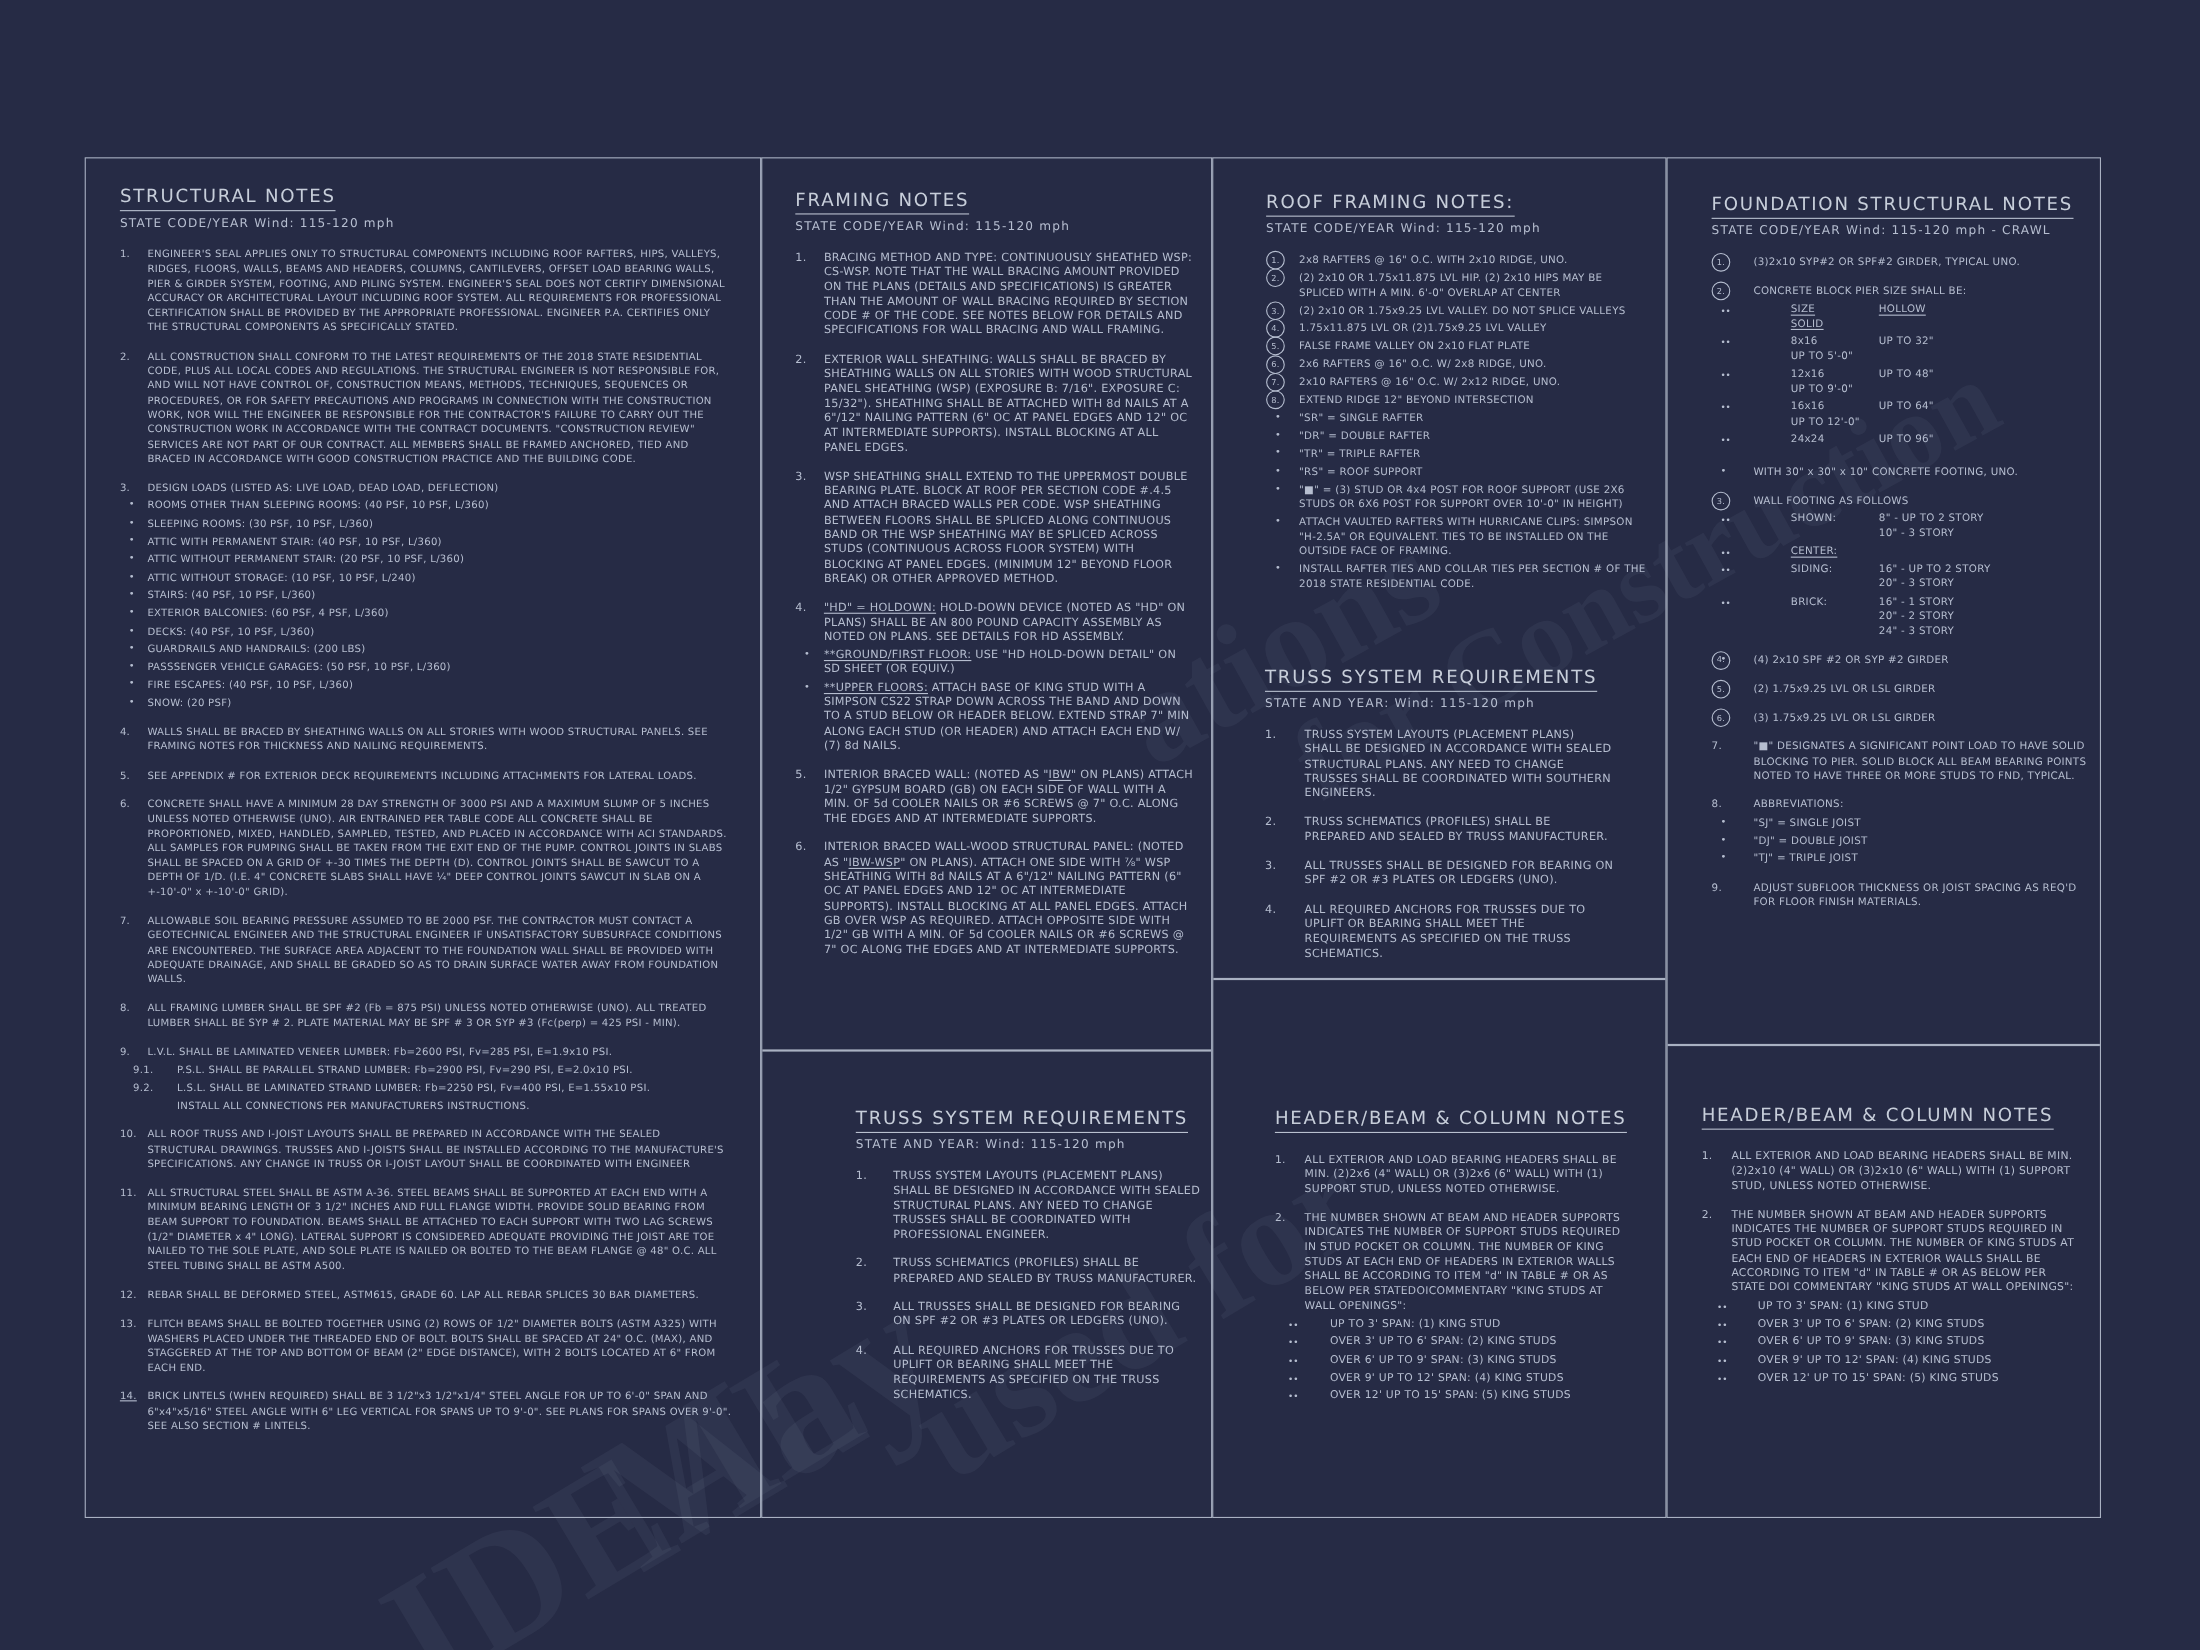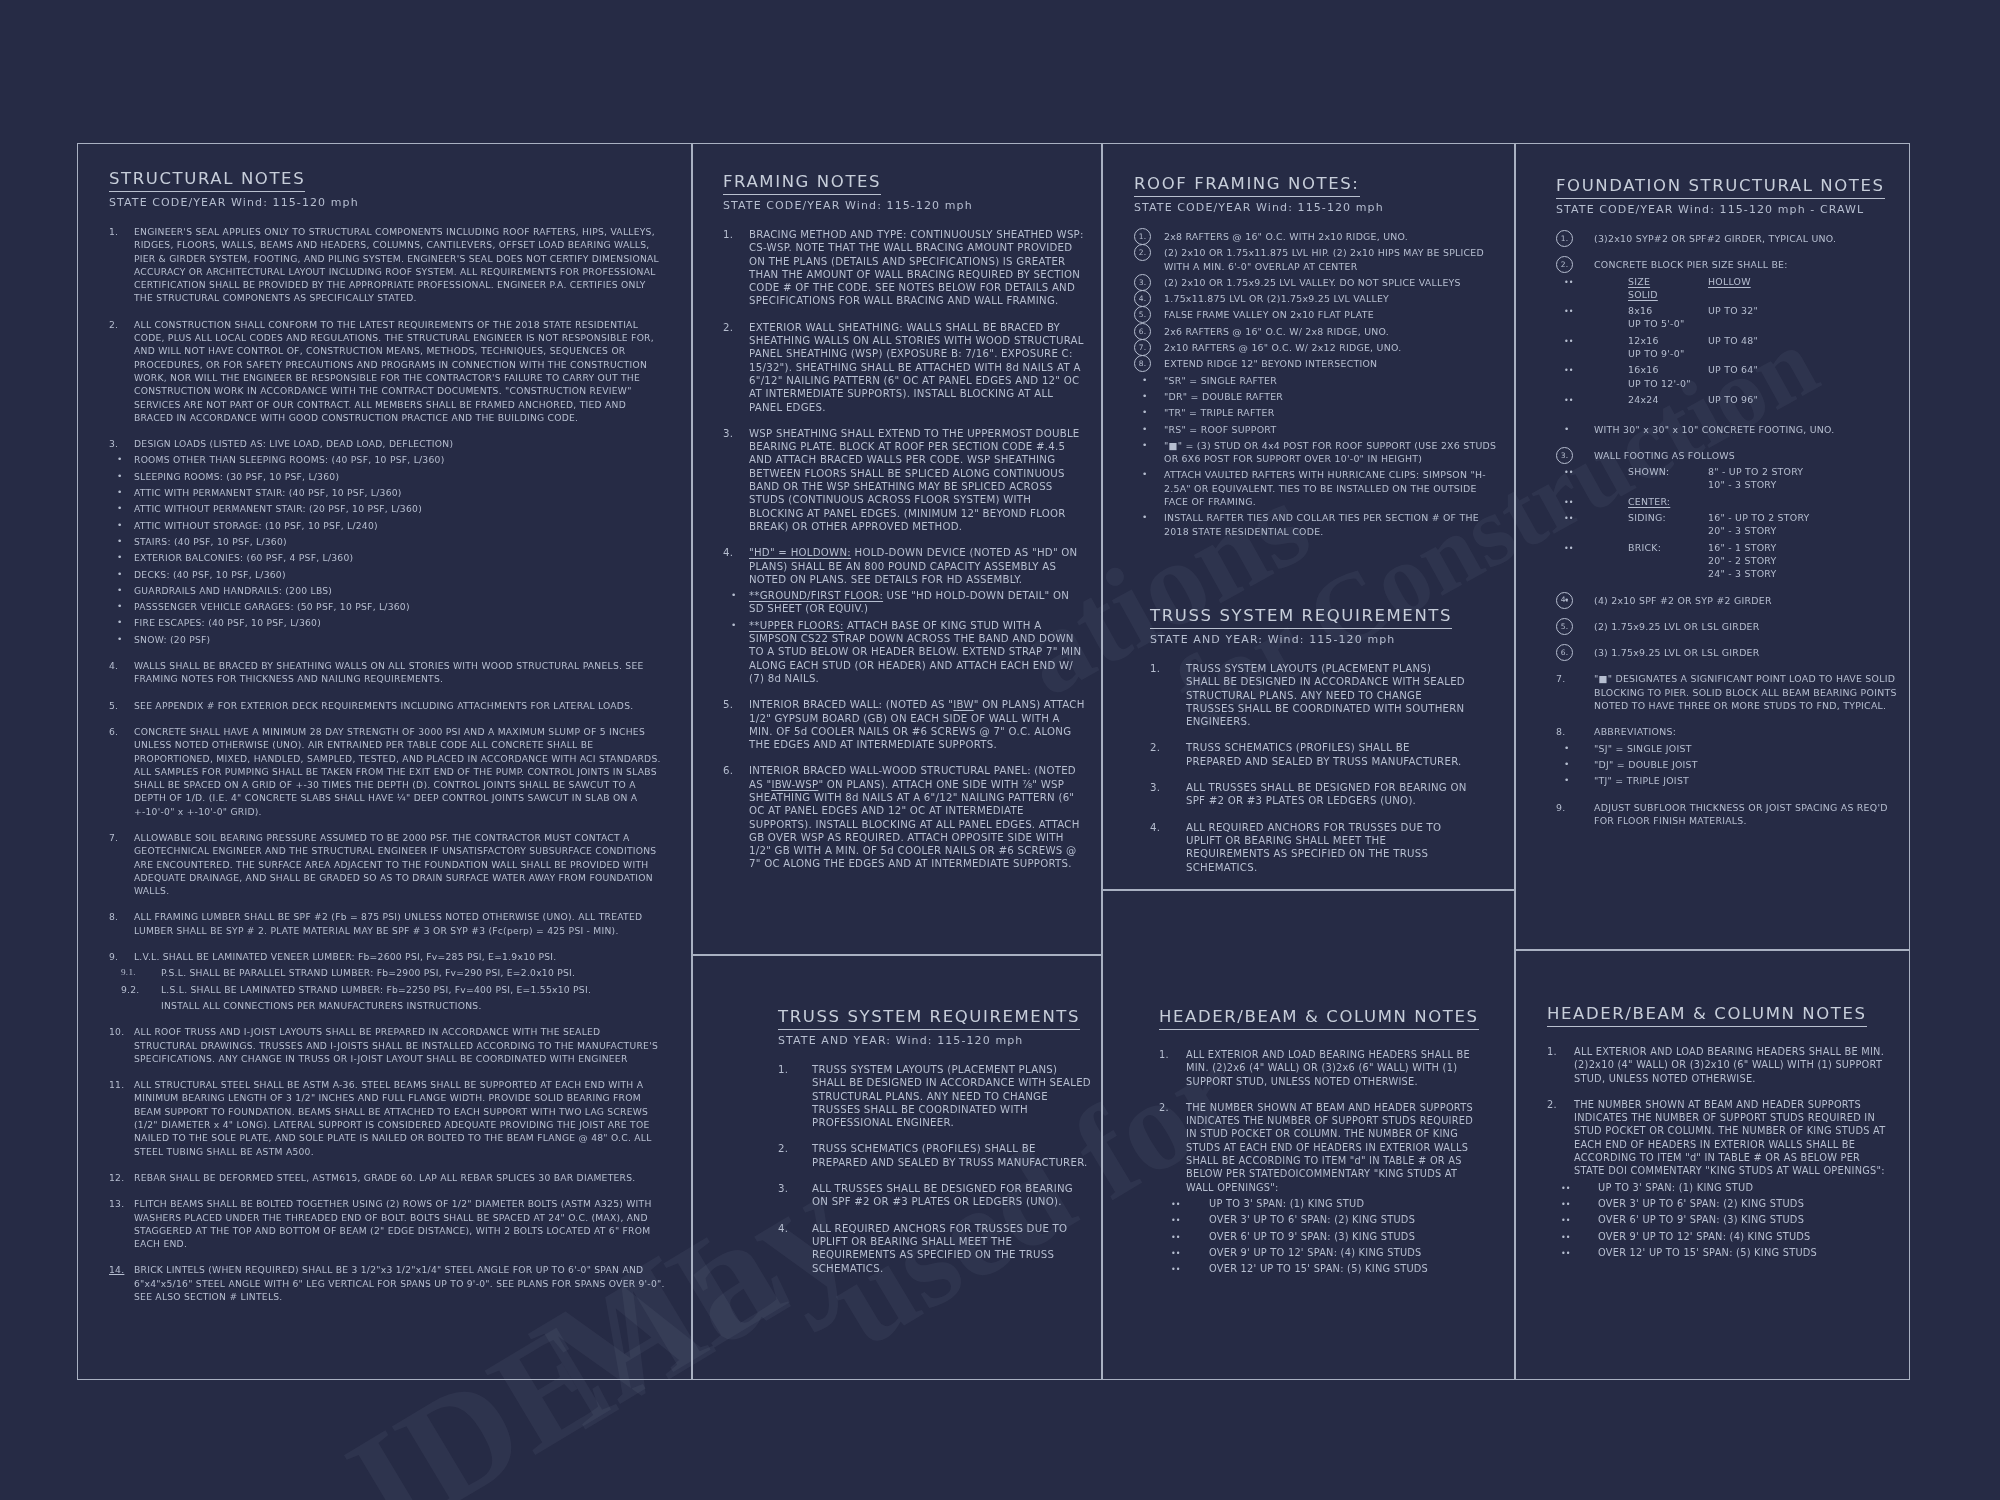--- a/index.html
+++ b/index.html
@@ -114,21 +114,21 @@
           </div>
           <div class="block" style="padding-left: 25px;">
             <span class="mk" style="left: 0px;">8.</span>
             <span class="tx">ALL FRAMING LUMBER SHALL BE SPF #2 (Fb = 875 PSI) UNLESS NOTED OTHERWISE (UNO). ALL TREATED LUMBER SHALL BE SYP # 2. PLATE MATERIAL MAY BE SPF # 3 OR SYP #3 (Fc(perp) = 425 PSI - MIN).</span>
           </div>
           <div class="block tight" style="padding-left: 25px;">
             <span class="mk" style="left: 0px;">9.</span>
             <span class="tx">L.V.L.  SHALL BE LAMINATED VENEER LUMBER: Fb=2600 PSI, Fv=285 PSI, E=1.9x10  PSI.</span>
           </div>
           <div class="block tight" style="padding-left: 52px;">
-            <span class="mk" style="left: 12px; font-family: Liberation Serif, serif;">9.1.</span>
+            <span class="mk" style="left: 12px;">9.1.</span>
             <span class="tx">P.S.L.  SHALL BE PARALLEL STRAND LUMBER: Fb=2900 PSI, Fv=290 PSI, E=2.0x10  PSI.</span>
           </div>
           <div class="block tight" style="padding-left: 52px;">
             <span class="mk" style="left: 12px; text-align: right;">9.2.</span>
             <span class="tx">L.S.L.  SHALL BE LAMINATED STRAND LUMBER: Fb=2250 PSI, Fv=400 PSI, E=1.55x10  PSI.</span>
           </div>
           <div class="block" style="padding-left: 52px;">
             <span class="tx">INSTALL ALL CONNECTIONS PER MANUFACTURERS INSTRUCTIONS.</span>
           </div>
           <div class="block" style="padding-left: 25px;">
@@ -203,21 +203,21 @@
             <span class="tx">ALL TRUSSES SHALL BE DESIGNED FOR  BEARING ON SPF #2 OR #3 PLATES OR LEDGERS  (UNO).</span>
           </div>
           <div class="block" style="padding-left: 34px;">
             <span class="mk" style="left: 0px;">4.</span>
             <span class="tx">ALL REQUIRED ANCHORS FOR TRUSSES DUE  TO UPLIFT OR BEARING SHALL MEET THE REQUIREMENTS AS SPECIFIED ON THE TRUSS SCHEMATICS.</span>
           </div>
         </div></div>
     </div>
     <div class="panel" style="left: 1102px; top: 143px; width: 413px; height: 1237px; border-color: rgb(169, 177, 194);">
       <div class="hdiv" style="top: 745px; background: rgb(169, 177, 194);"></div>
-      <div class="section" style="top: 30px; left: 31px; right: 14px;"><div class="sec-title">ROOF FRAMING NOTES:</div><br><div class="sec-sub">STATE CODE/YEAR Wind: 115-120 mph</div><div class="blocks" style="font-size: 9.4px;">
+      <div class="section" style="top: 30px; left: 48px; right: 14px;"><div class="sec-title">ROOF FRAMING NOTES:</div><br><div class="sec-sub">STATE CODE/YEAR Wind: 115-120 mph</div><div class="blocks" style="font-size: 9.4px;">
           <div class="block tight" style="padding-left: 30px;">
             <span class="mk circ" style="left: 0px;">1.</span>
             <span class="tx">2x8 RAFTERS @ 16" O.C. WITH 2x10 RIDGE, UNO.</span>
           </div>
           <div class="block tight" style="padding-left: 30px;">
             <span class="mk circ" style="left: 0px;">2.</span>
             <span class="tx">(2) 2x10 OR 1.75x11.875 LVL HIP. (2) 2x10 HIPS MAY BE SPLICED WITH A MIN. 6'-0" OVERLAP AT CENTER</span>
           </div>
           <div class="block tight" style="padding-left: 30px;">
             <span class="mk circ" style="left: 0px;">3.</span>

